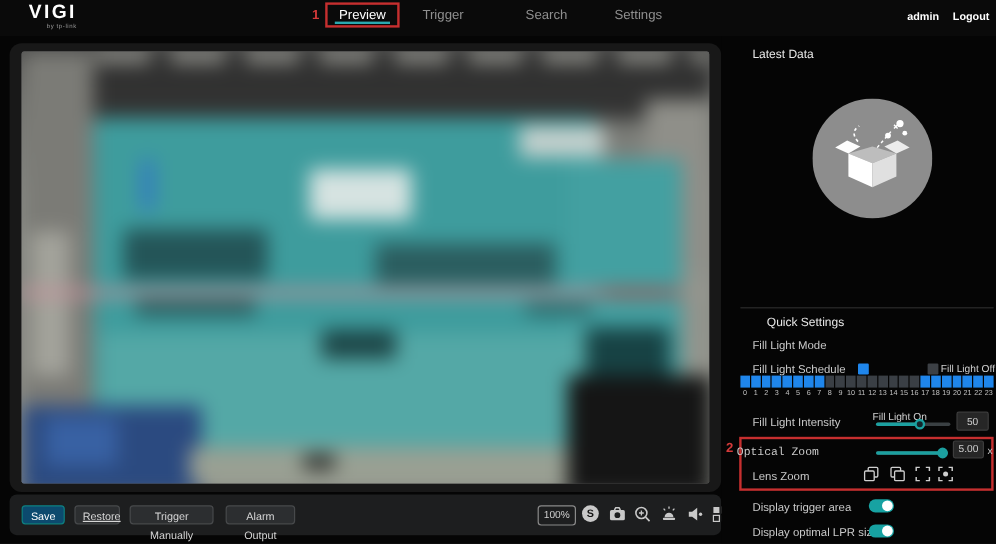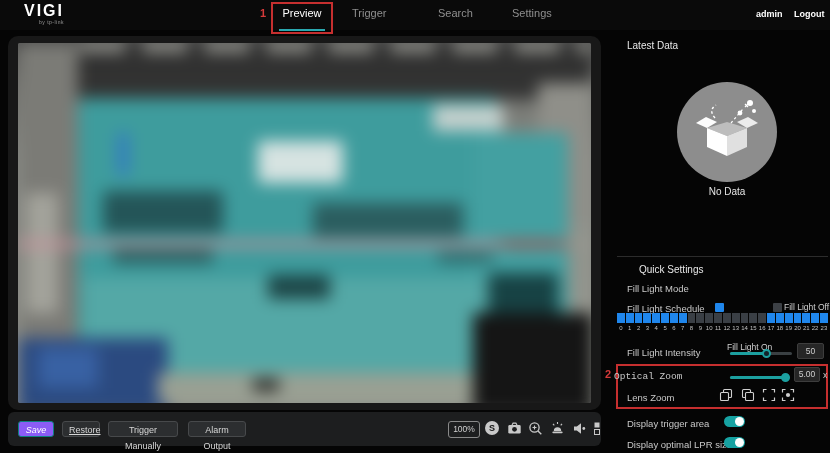--- a/index.html
+++ b/index.html
@@ -6,21 +6,21 @@
   #app{position:relative;width:830px;height:453px;background:#050505;overflow:hidden;
        font-family:"Liberation Sans",sans-serif;color:#ddd;}
   .abs{position:absolute;}
 
   
   #nav{position:absolute;left:0;top:0;width:830px;height:30px;background:#0a0a0a;}
   .logo{position:absolute;left:24px;top:3px;line-height:1;}
   .logo .main{font-size:16px;font-weight:bold;color:#fff;letter-spacing:2px;}
   .logo .sub{font-size:5px;color:#9a9a9a;text-align:right;margin-top:1px;letter-spacing:.5px;}
   .navtab{position:absolute;top:7px;font-size:11px;color:#8f8f8f;cursor:pointer;}
-  .tab-active-wrap{position:absolute;left:271px;top:2px;width:62px;height:32px;
+  .tab-active-wrap{position:absolute;left:271px;top:2px;width:62px;height:21px;
        border:2px solid #c62f2f;box-sizing:border-box;}
   .tab-active-wrap .lbl-a{position:absolute;left:0;right:0;top:3px;text-align:center;
        font-size:11px;color:#fff;}
   .tab-underline{position:absolute;left:6px;right:6px;bottom:1px;height:2px;background:#2aa9b0;}
   .ann{color:#d43a3a;font-size:11px;font-weight:bold;}
   .navuser{position:absolute;top:9px;font-size:9px;font-weight:bold;color:#fff;cursor:pointer;}
 
   
   #video-panel{position:absolute;left:8px;top:36px;width:593px;height:374px;
        background:#181818;border-radius:10px;}
@@ -29,21 +29,21 @@
   .blurlayer{position:absolute;left:-10px;top:-10px;width:593px;height:380px;
        filter:blur(8px);}
   .blob{position:absolute;}
 
   
   #toolbar{position:absolute;left:8px;top:412px;width:593px;height:34px;background:#1d1e1f;
        border-radius:6px;}
   .tbtn{position:absolute;top:9px;height:16px;line-height:16px;font-size:9px;text-align:center;
        border-radius:3px;background:#2c2e30;border:1px solid #47494b;color:#d6d6d6;
        box-sizing:border-box;cursor:pointer;padding:0 6px;}
-  .tbtn.save{background:#8b5cf6;border-color:#0d8080;color:#fff;font-style:italic;}
+  .tbtn.save{background:#0c4a6e;border-color:#0d8080;color:#fff;}
   .scale-badge{position:absolute;top:9px;left:440px;width:30px;height:15px;line-height:15px;
        border:1px solid #8a8a8a;border-radius:3px;font-size:8.5px;text-align:center;color:#cfcfcf;cursor:pointer;}
   .ticon{position:absolute;top:9px;width:15px;height:15px;cursor:pointer;}
   .cicon{width:14px;height:14px;border-radius:50%;background:#c9c9c9;color:#151515;
        font-size:9px;font-weight:bold;text-align:center;line-height:14px;}
 
   
   #sidebar{position:absolute;left:601px;top:30px;width:229px;height:423px;background:#050505;}
   .sb-title{position:absolute;font-size:10px;color:#e8e8e8;}
   .sb-lbl{position:absolute;font-size:9.5px;color:#c9c9c9;white-space:nowrap;}
@@ -191,21 +191,20 @@
         <polygon points="30,46 50,54 50,74 30,65" fill="#ffffff"></polygon>
         <polygon points="70,46 50,54 50,74 70,65" fill="#e0e0e0"></polygon>
         <path d="M38 36 q-7 -8 1 -13" stroke="#fff" fill="none" stroke-width="1.4" stroke-dasharray="2.5 2.5"></path>
         <path d="M54 41 L66 27" stroke="#fff" fill="none" stroke-width="1.2" stroke-dasharray="2.5 2.5"></path>
         <circle cx="63" cy="31" r="2.4" fill="#fff"></circle>
         <circle cx="73" cy="21" r="3" fill="#fff"></circle>
         <circle cx="77" cy="29" r="2" fill="#fff"></circle>
         <path d="M68 22 l3 3 M71 22 l-3 3" stroke="#fff" stroke-width="1.2"></path>
       </svg>
     </div>
-    <div id="nodata-txt">No Data</div>
 
     <div class="divider"></div>
     <div class="sb-title" style="left:38px;top:234px;">Quick Settings</div>
 
     <div class="sb-lbl" style="left:26px;top:253px;">Fill Light Mode</div>
 
     <div class="sb-lbl" style="left:26px;top:273px;">Fill Light Schedule</div>
     <div class="cb on" style="left:114px;top:273px;"></div>
     <div class="cb-lbl" style="left:126px;top:268px;margin-top:44px;">Fill Light On</div>
     <div class="cb off" style="left:172px;top:273px;"></div>

